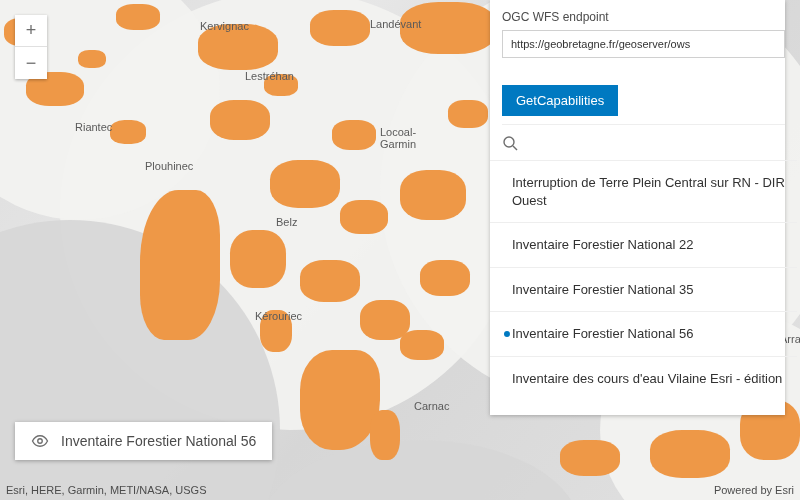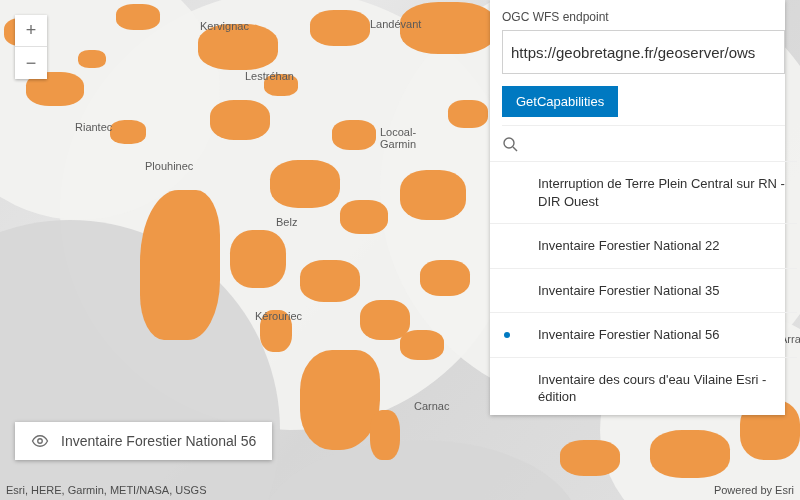--- a/index.html
+++ b/index.html
@@ -19,26 +19,26 @@
   
   .orange { position: absolute; background: #ee9847; border-radius: 40%; }
   .map-labels span { position: absolute; font-size: 11px; color: #5a5a5a; white-space: nowrap; }
 
   .zoom-controls { position: absolute; left: 15px; top: 15px; width: 32px; background: #fff; box-shadow: 0 1px 3px rgba(0,0,0,0.3); }
   .zoom-btn { width: 32px; height: 32px; display: flex; align-items: center; justify-content: center; cursor: pointer; font-size: 18px; color: #6e6e6e; border-bottom: 1px solid #e0e0e0; user-select: none; }
   .zoom-btn:last-child { border-bottom: none; }
 
   .panel { position: absolute; right: 15px; top: 0; width: 295px; background: #fff; box-shadow: 0 1px 4px rgba(0,0,0,0.25); padding: 10px 0 0 12px; display: flex; flex-direction: column; height: 415px; }
   .panel-label { font-size: 12px; color: #4c4c4c; margin-bottom: 6px; }
-  .panel-input { width: 100%; height: 44px; border: 1px solid #d0d0d0; padding: 0 8px; font-size: 15px; color: #323232; outline: none; }
-  .panel-btn { margin-top: 12px; align-self: flex-start; background: #0079c1; color: #fff; border: none; padding: 8px 14px; font-size: 13px; cursor: pointer; }
+  .panel-input { width: 100%; height: 28px; border: 1px solid #d0d0d0; padding: 0 8px; font-size: 11px; color: #323232; outline: none; }
+  .panel-btn { margin-top: 27px; align-self: flex-start; background: #0079c1; color: #fff; border: none; padding: 8px 14px; font-size: 13px; cursor: pointer; }
   .search-row { display: flex; align-items: center; height: 36px; margin-top: 8px; border-top: 1px solid #eee; }
   .search-row svg { width: 16px; height: 16px; color: #6e6e6e; }
   .layer-list { flex: 1; overflow-y: auto; margin: 0 -12px; }
-  .layer-item { display: flex; align-items: center; padding: 13px 12px 13px 14px; border-top: 1px solid #eee; cursor: pointer; font-size: 13px; color: #323232; gap: 28px; }
+  .layer-item { display: flex; align-items: center; padding: 13px 12px 13px 14px; border-top: 1px solid #eee; cursor: pointer; font-size: 13px; color: #323232; gap: 2px; }
   .layer-dot { width: 6px; height: 6px; border-radius: 50%; flex: 0 0 6px; }
   .layer-dot.selected { background: #0079c1; }
   .layer-item span { line-height: 1.35; }
 
   .legend-chip { position: absolute; left: 15px; bottom: 40px; background: #fff; box-shadow: 0 1px 4px rgba(0,0,0,0.3); padding: 10px 16px; display: flex; align-items: center; gap: 12px; font-size: 14px; color: #4c4c4c; }
   .legend-chip svg { width: 18px; height: 18px; color: #6e6e6e; }
 
   .attrib-left { position: absolute; left: 6px; bottom: 4px; font-size: 11px; color: #4c4c4c; text-align: center; }
   .attrib-right { position: absolute; right: 6px; bottom: 4px; font-size: 11px; color: #4c4c4c; }
 </style>

